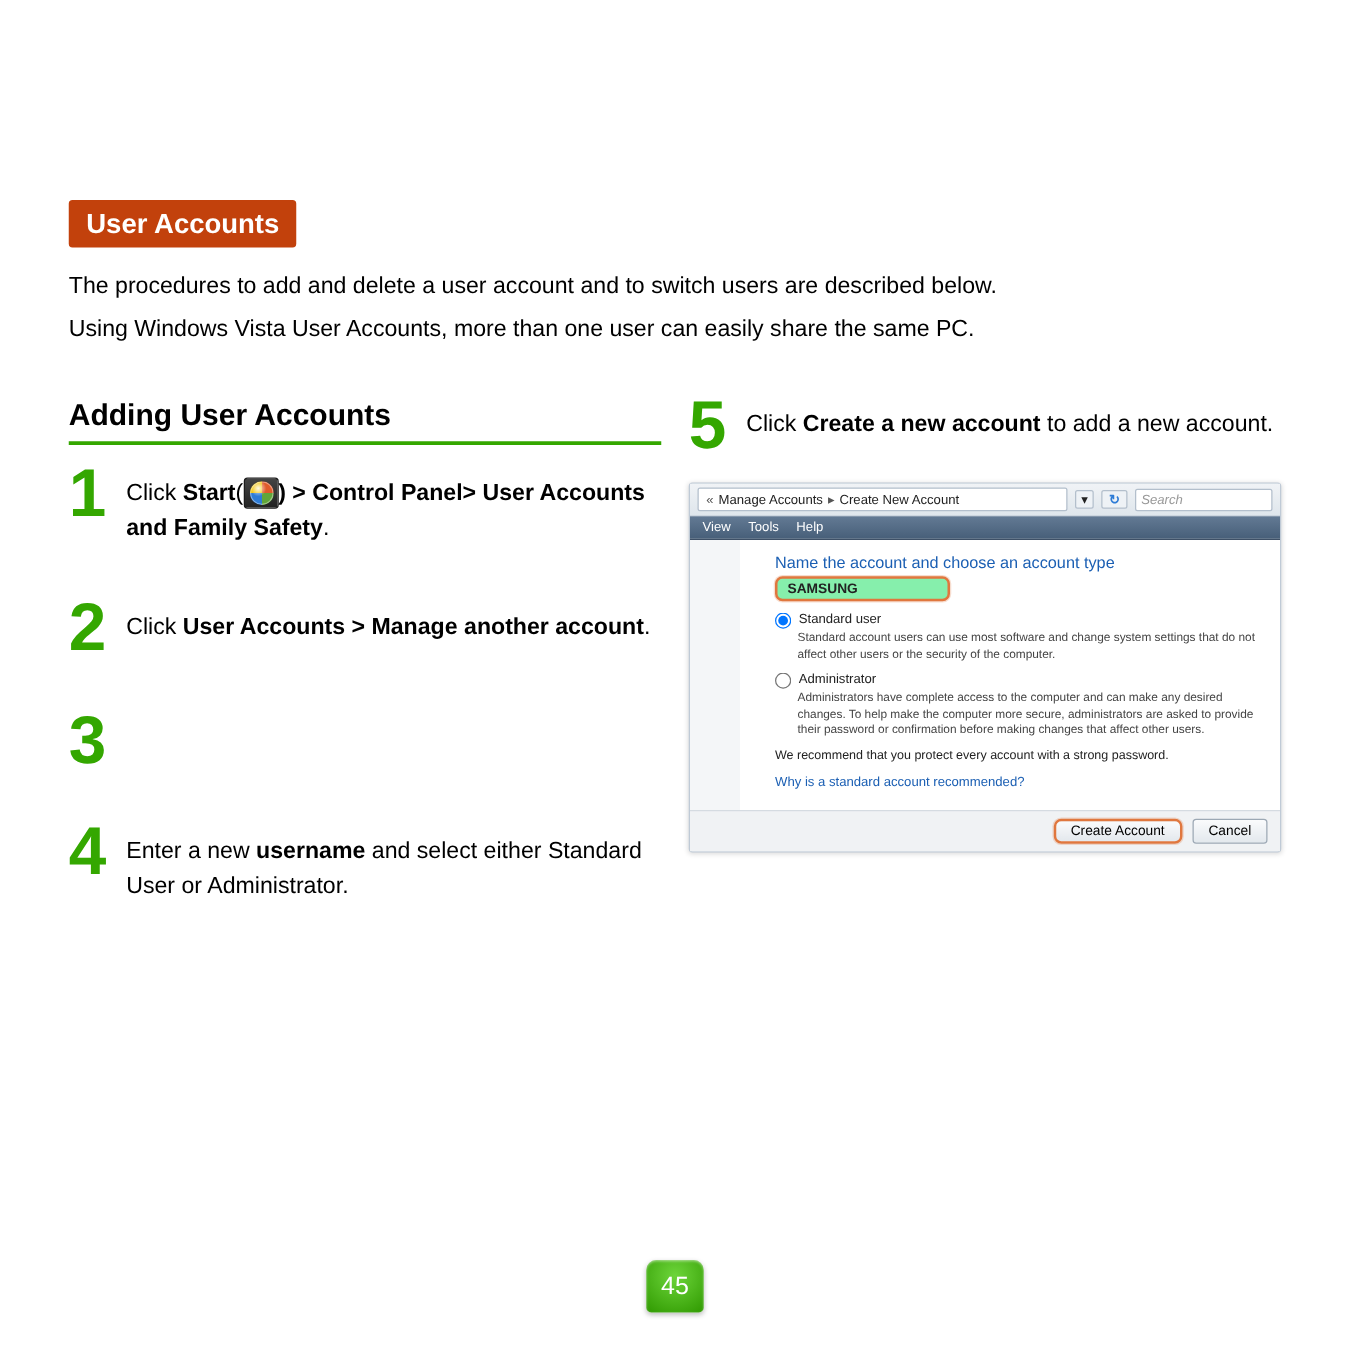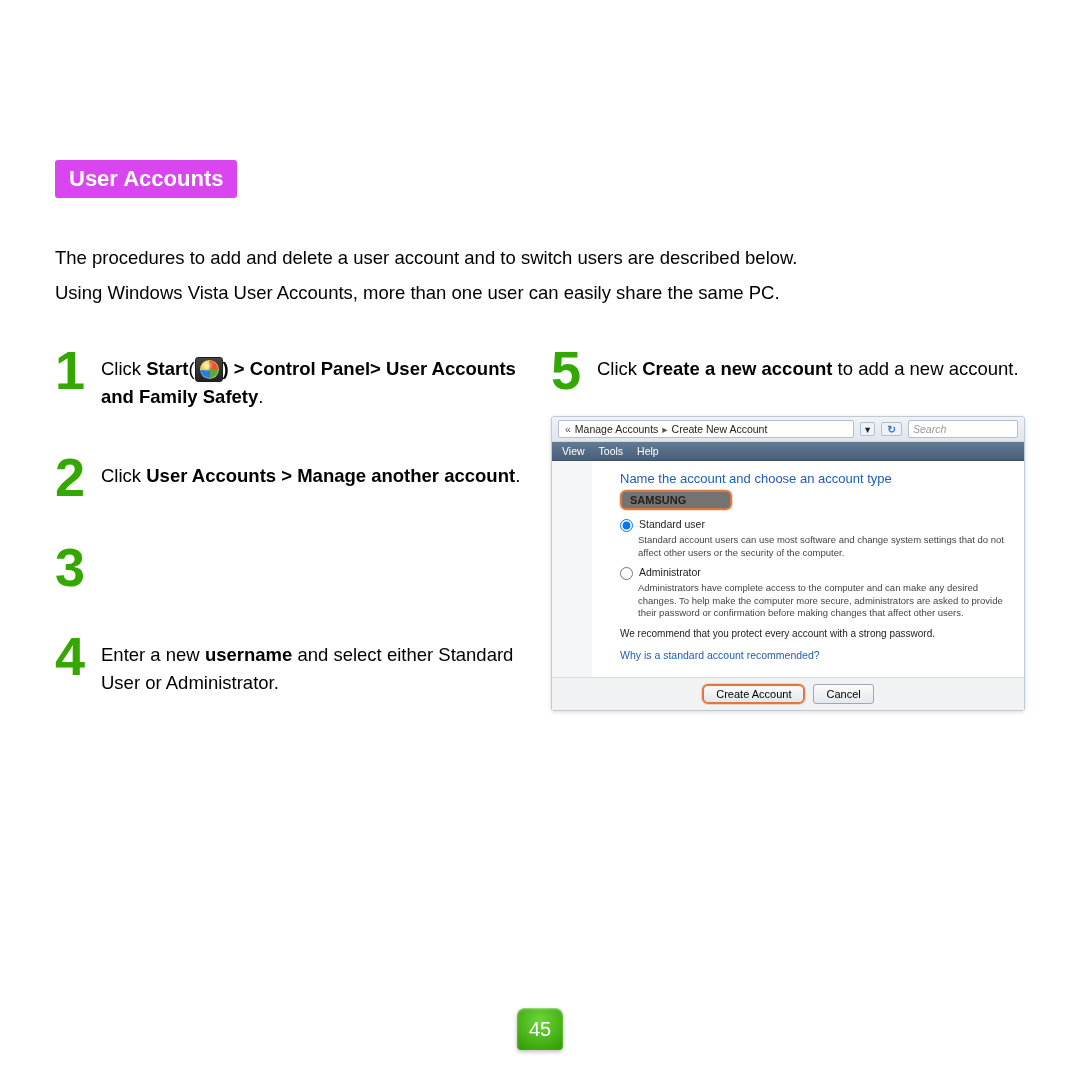--- a/index.html
+++ b/index.html
@@ -7,27 +7,27 @@
     width: 1080px;
     height: 1080px;
     background: #fff;
     font-family: Arial, Helvetica, sans-serif;
     color: #000;
     position: relative;
     padding: 160px 55px 0 55px;
   }
   .section-badge {
     display: inline-block;
-    background: #d946ef;
+    background: #c2410c;
     color: #fff;
     font-weight: bold;
     font-size: 22px;
     padding: 6px 14px;
     border-radius: 3px;
-    margin-bottom: 44px;
+    margin-bottom: 14px;
   }
   .intro p {
     font-size: 18.5px;
     line-height: 1.7;
     margin-bottom: 4px;
   }
   .columns {
     display: flex;
     margin-top: 40px;
     gap: 22px;
@@ -146,39 +146,39 @@
     background:#fff;
     padding:10px 18px 16px 28px;
     margin-left:40px;
   }
   .vw-title { color:#1b5fb3; font-size:13px; margin-bottom:4px; }
   .vw-sub { font-size:10px; color:#333; margin-bottom:4px; }
   .vw-input {
     border:2px solid #e0773e;
     border-radius:6px;
     padding:2px 8px;
-    width:112px;
-    background:#737373;
+    width:140px;
+    background:#86efac;
     margin-bottom:8px;
     font-size:11px;
     font-weight:bold;
     box-shadow: 0 0 0 1px rgba(224,119,62,0.25);
   }
   .vw-opt { display:flex; gap:6px; margin:2px 0 2px 0; }
   .vw-opt input[type=radio]{ margin-top:1px; }
   .vw-opt .olabel { font-size:10.5px; }
   .vw-desc { font-size:9.5px; color:#444; margin:1px 0 6px 18px; line-height:1.35; }
   .vw-reco { font-size:10px; margin:8px 0 6px 0; }
   .vw-link { color:#1b5fb3; font-size:10.5px; text-decoration:none; display:inline-block; margin-top:4px; }
   .vw-btnbar {
     background:#f0f2f4;
     border-top:1px solid #d5dbe1;
     padding:6px 10px;
     display:flex;
-    justify-content:center;
+    justify-content:flex-end;
     gap:8px;
   }
   .vw-btn {
     font-size:11px;
     padding:2px 12px;
     border:1px solid #9ca8b4;
     background:linear-gradient(180deg,#fafbfc,#e3e8ed);
     border-radius:3px;
   }
   .vw-btn.primary {
@@ -210,20 +210,21 @@
 
 <div class="section-badge">User Accounts</div>
 
 <div class="intro">
   <p>The procedures to add and delete a user account and to switch users are described below.</p>
   <p>Using Windows Vista User Accounts, more than one user can easily share the same PC.</p>
 </div>
 
 <div class="columns">
   <div class="col col-left">
+    <div class="subheading">Adding User Accounts</div>
 
     <div class="step">
       <div class="step-num">1</div>
       <div class="step-text">
         <span>Click </span><b>Start</b><span>(</span><span class="win-orb"></span><b>) &gt; Control Panel&gt; User Accounts and Family Safety</b><span>.</span>
       </div>
     </div>
 
     <div class="step">
       <div class="step-num">2</div>

